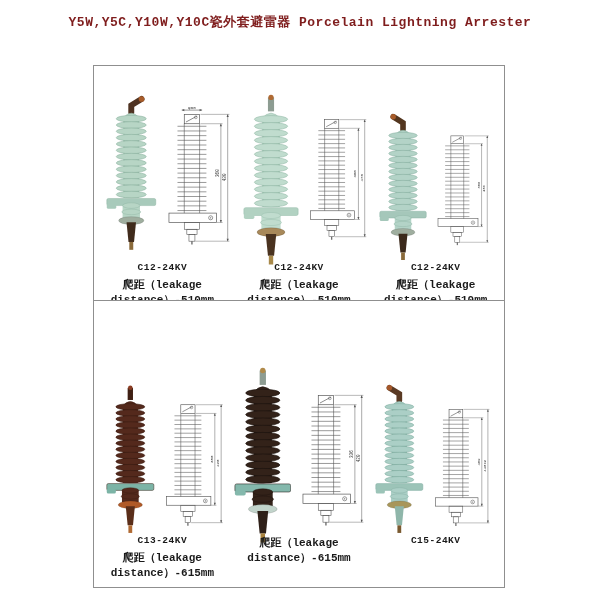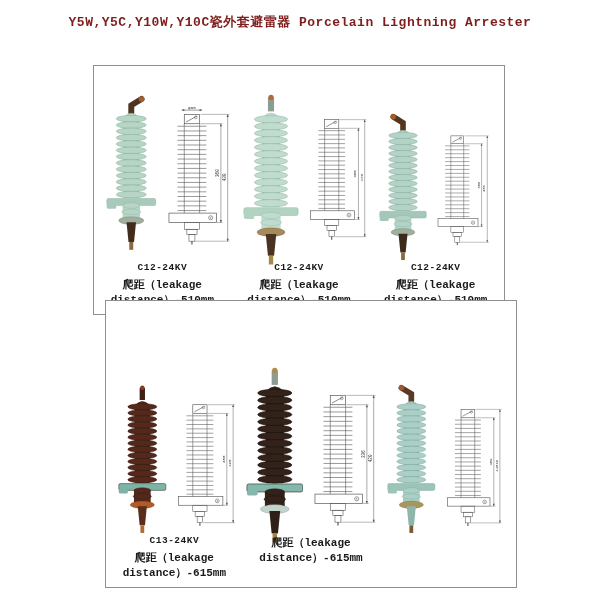--- a/index.html
+++ b/index.html
@@ -1,21 +1,21 @@
 <!DOCTYPE html>
 <html><head>
 <meta charset="utf-8">
 <style>
   html,body{margin:0;padding:0;}
   body{width:600px;height:600px;background:#fdfdfd;font-family:"Liberation Mono","DejaVu Sans Mono",monospace;color:#1a1a1a;}
   .sheet{position:relative;width:600px;height:600px;background:#fff;overflow:hidden;}
   .title{position:absolute;top:13px;left:0;right:0;text-align:center;font-weight:bold;font-size:13px;letter-spacing:.5px;color:#7f1d1d;}
   .panel{position:absolute;left:93px;width:412px;border:1px solid #8f8f8f;background:#fff;box-sizing:border-box;}
   #panel1{top:33px;height:250px;margin-top:32px;}
-  #panel2{top:300px;height:288px;margin-left:12px;}
+  #panel2{top:300px;height:288px;}
   .figures{display:flex;justify-content:space-between;align-items:flex-start;padding:0 12px;}
   .product{display:flex;gap:6px;align-items:flex-start;}
   .photo,.draw{display:block;}
   .photo svg,.draw svg{display:block;height:100%;width:auto;}
   .captions{position:absolute;left:0;right:0;bottom:7px;display:flex;}
   .cap{flex:1;text-align:center;}
   .model{font-weight:bold;font-size:9.5px;letter-spacing:.5px;margin-bottom:4px;}
   .leak{font-weight:bold;font-size:11px;letter-spacing:0;}
 </style>
 </head>
@@ -508,17 +508,18 @@
     </div>
     <div class="captions">
       <div class="cap">
         <div class="model">C13-24KV</div>
         <div class="leak">爬距（leakage distance）-615mm</div>
       </div>
       <div class="cap">
         <div class="leak">爬距（leakage distance）-615mm</div>
       </div>
       <div class="cap">
+        <div class="model">C15-24KV</div>
       </div>
     </div>
   </div>
 
 </div>
 
 </body></html>

